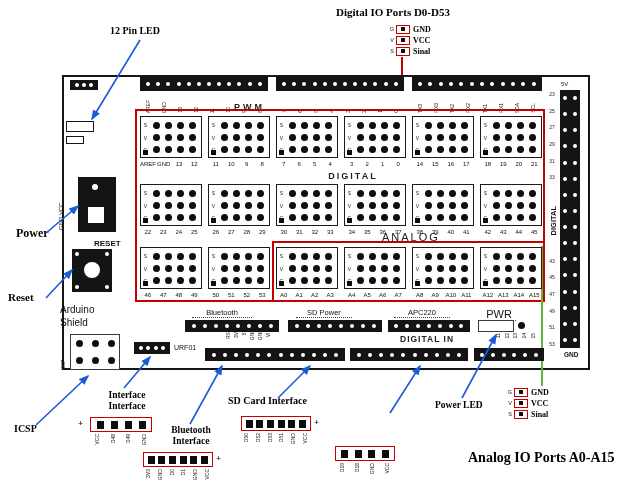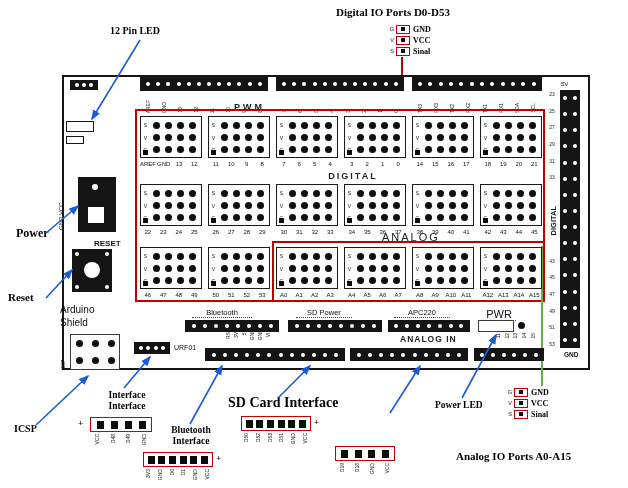--- a/index.html
+++ b/index.html
@@ -56,23 +56,23 @@
   <div class="abs serifb" style="left:8px;top:291px;font-size:11px">Reset</div>
   <div class="abs serifb" style="left:14px;top:423px;font-size:10px">ICSP</div>
   <div class="abs serifb center" style="left:88px;top:390px;width:78px;font-size:9.5px;line-height:11px">
       <div>Interface</div>
       <div>Interface</div>
     </div>
   <div class="abs serifb center" style="left:152px;top:425px;width:78px;font-size:9.5px;line-height:11px">
       <div>Bluetooth</div>
       <div>Interface</div>
     </div>
-  <div class="abs serifb" style="left:228px;top:395px;font-size:14px">SD Card Interface</div>
+  <div class="abs serifb" style="left:228px;top:395px;font-size:10px">SD Card Interface</div>
   <div class="abs serifb" style="left:435px;top:400px;font-size:9.5px">Power LED</div>
-  <div class="abs serifb" style="left:456px;top:450px;font-size:11px">Analog IO Ports A0-A15</div>
+  <div class="abs serifb" style="left:468px;top:450px;font-size:14px">Analog IO Ports A0-A15</div>
 
   <div class="abs legend" style="left:386px;top:24px">
       <div class="lrow">
         <span class="lkey">G</span>
         <span class="lcell">
           <i></i>
         </span>
         <span class="llabel">GND</span>
       </div>
       <div class="lrow">
@@ -878,21 +878,21 @@
       <span class="dot-w"></span>
       <span class="dot-w"></span>
       <span class="dot-w"></span>
       <span class="dot-w"></span>
       <span class="dot-w"></span>
       <span class="dot-w"></span>
       <span class="dot-w"></span>
     </div>
   <div class="abs" style="left:478px;top:320px;width:36px;height:12px;border:1.5px solid #3a3a3a;background:#fff"></div>
   <div class="abs" style="left:518px;top:322px;width:7px;height:7px;border-radius:50%;background:#0d0d0d"></div>
-  <div class="abs" style="left:400px;top:334px;font-size:8.5px;font-weight:bold;letter-spacing:1px;color:#222">ANALOG IN</div>
+  <div class="abs" style="left:400px;top:334px;font-size:8.5px;font-weight:bold;letter-spacing:1px;color:#222">DIGITAL IN</div>
 
   <div class="abs strip" style="left:134px;top:342px;width:36px;height:12px">
       <span class="dot-w"></span>
       <span class="dot-w"></span>
       <span class="dot-w"></span>
       <span class="dot-w"></span>
     </div>
   <div class="abs" style="left:174px;top:344px;font-size:7px">URF01</div>
   <div class="abs anchor-t vlabels" style="left:224px;top:329px;width:48px;height:18px">
       <div class="cell">

